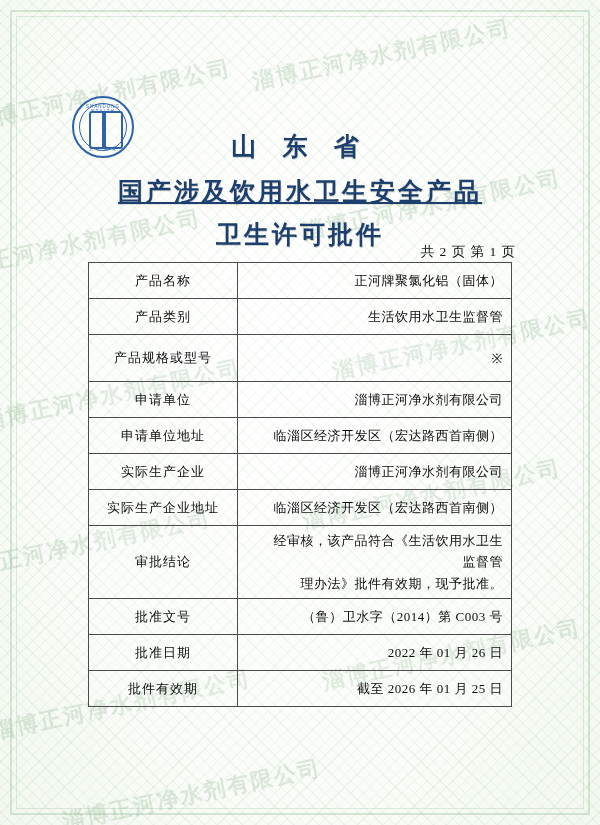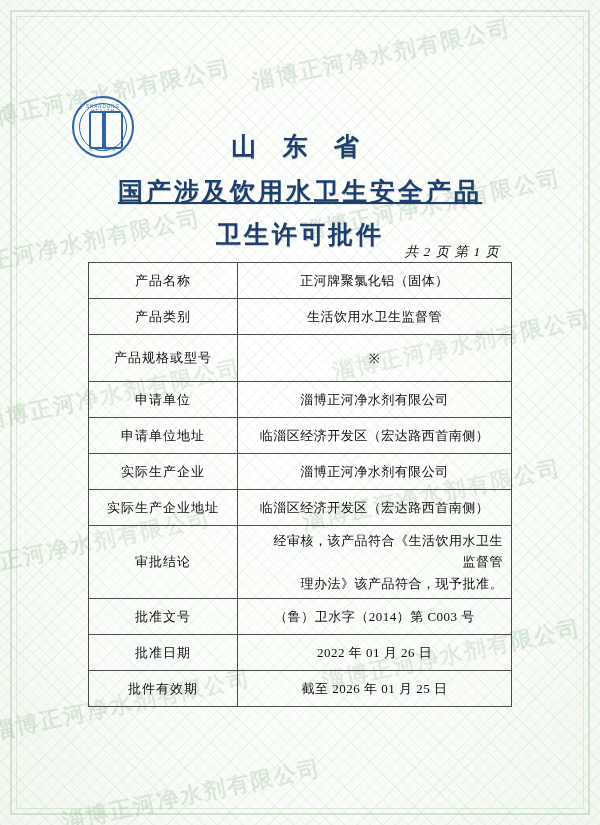--- a/index.html
+++ b/index.html
@@ -132,26 +132,25 @@
   .title-3 {
     margin-top: 10px;
     font-size: 25px;
     font-weight: bold;
     color: #1d3f6e;
     letter-spacing: 3px;
     text-shadow: 0.5px 0.5px 0 rgba(0,0,0,0.18);
   }
   .page-count {
     position: absolute;
-    right: 100px;
+    right: 84px;
     top: 243px;
     font-size: 13.5px;
     color: #111;
     letter-spacing: 1px;
-    font-style: italic;
   }
   table.cert {
     position: absolute;
     left: 88px;
     top: 262px;
     width: 424px;
     border-collapse: collapse;
     table-layout: fixed;
   }
   table.cert td {
@@ -162,21 +161,21 @@
     height: 35px;
     vertical-align: middle;
     background: rgba(255,255,255,0.15);
   }
   td.label {
     width: 132px;
     text-align: center;
     letter-spacing: 1px;
   }
   td.value {
-    text-align: center;
+    text-align: right;
     padding-left: 12px;
     letter-spacing: 0.5px;
   }
   tr.tall td { height: 46px; }
   tr.concl td.value {
     line-height: 1.65;
     padding-top: 4px;
     padding-bottom: 4px;
     text-align: right;
   }
@@ -248,21 +247,21 @@
         <td class="value">淄博正河净水剂有限公司</td>
       </tr>
       <tr>
         <td class="label">实际生产企业地址</td>
         <td class="value">临淄区经济开发区（宏达路西首南侧）</td>
       </tr>
       <tr class="concl tall">
         <td class="label">审批结论</td>
         <td class="value">
           <span class="l1">经审核，该产品符合《生活饮用水卫生监督管</span>
-          <span class="l2">理办法》该产品符合，现予批准。</span>
+          <span class="l2">理办法》批件有效期，现予批准。</span>
         </td>
       </tr>
       <tr>
         <td class="label">批准文号</td>
         <td class="value">（鲁）卫水字（2014）第 C003 号</td>
       </tr>
       <tr>
         <td class="label">批准日期</td>
         <td class="value">2022 年 01 月 26 日</td>
       </tr>

